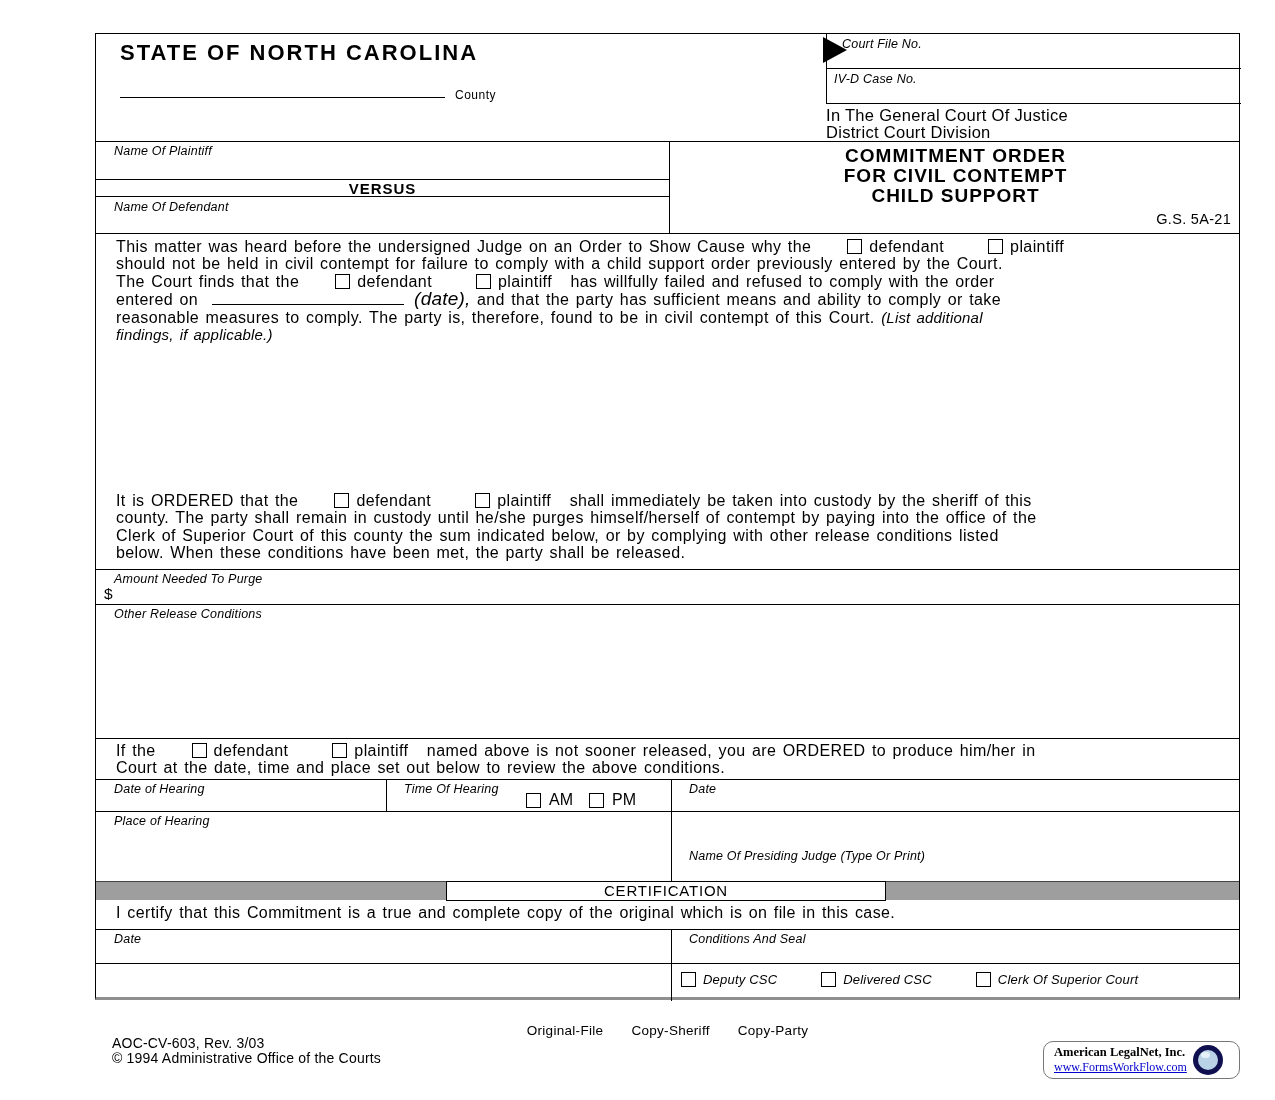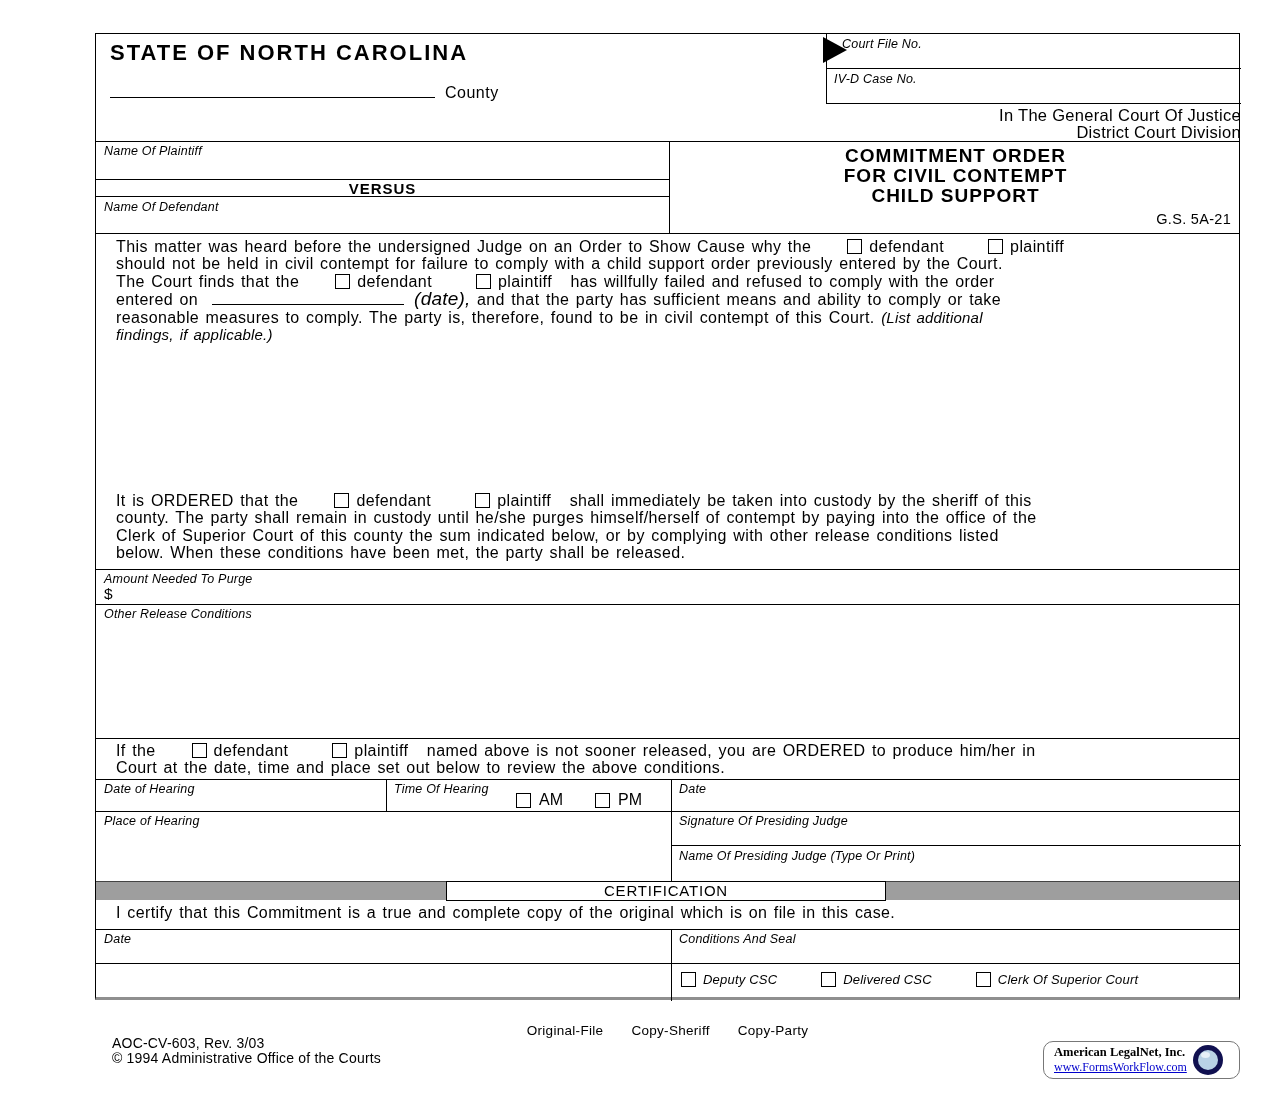--- a/index.html
+++ b/index.html
@@ -5,48 +5,48 @@
   * { box-sizing: border-box; }
   html,body { margin:0; padding:0; }
   body {
     width:1275px; height:1100px; background:#fff; color:#000;
     font-family:"Liberation Sans", sans-serif; position:relative; overflow:hidden;
   }
   .form {
     position:absolute; left:95px; top:33px; width:1145px; height:967px;
     border:1.5px solid #000; border-bottom:3px solid #8f8f8f; background:#fff;
   }
-  .abs { position:absolute; }
+  .abs { position:absolute;margin-left:10px; }
   .hline { position:absolute; left:0; width:100%; border-top:1.3px solid #000; height:0; }
   .vline { position:absolute; border-left:1.3px solid #000; width:0; }
   .cell-lab { position:absolute; font-style:italic; font-size:12.5px; letter-spacing:.2px; padding:3px 0 0 8px; }
   .state-title { font-size:22px; font-weight:bold; letter-spacing:2px; }
   .county-line { display:inline-block; width:325px; border-bottom:1.6px solid #000; height:16px; }
-  .county-text { font-size:16px; letter-spacing:.5px; margin-left:10px; vertical-align:bottom; }
+  .county-text { font-size:12px; letter-spacing:.5px; margin-left:10px; vertical-align:bottom; }
   .hdr-cell { position:absolute; left:730px; width:415px; height:35px; border-bottom:1.3px solid #000; }
   .arrow { position:absolute; width:0; height:0; border-top:13px solid transparent; border-bottom:13px solid transparent; border-left:24px solid #000; }
-  .justice { position:absolute; left:730px; width:415px; text-align:right; font-size:16.5px; line-height:17px; letter-spacing:.3px; }
+  .justice { position:absolute; left:730px; width:415px; text-align:left; font-size:16.5px; line-height:17px; letter-spacing:.3px; }
   .versus { position:absolute; left:0; top:145px; width:573px; height:18px; border-top:1.3px solid #000; border-bottom:1.3px solid #000; text-align:center; font-weight:bold; font-size:15px; line-height:17px; letter-spacing:1px; }
   .case-title { position:absolute; left:574px; top:112px; width:571px; text-align:center; font-weight:bold; font-size:19px; line-height:20px; letter-spacing:1px; }
   .statute { position:absolute; right:8px; top:177px; font-size:14.5px; letter-spacing:.3px; }
   .ptext { position:absolute; font-size:16px; line-height:17.4px; letter-spacing:.4px; word-spacing:1.6px; }
   .cb { display:inline-block; width:15px; height:15px; border:1.6px solid #000; background:#fff; vertical-align:-2px; }
   .cbw { white-space:nowrap; margin:0 8px 0 24px;padding-left:12px; }
   .cbw .cbl { margin-left:7px; }
   .gap-r { margin-right:12px; }
   .dblank { display:inline-block; width:192px; border-bottom:1.6px solid #000; height:13px; margin:0 10px 0 14px; }
   .small-i { font-style:italic; font-size:19px; letter-spacing:.2px; }
   .dollar { position:absolute; left:8px; top:551px; font-size:15.5px; }
   .cert-bar { position:absolute; left:0; top:847px; width:100%; height:19px; background:#9e9e9e; border-top:1.2px solid #444; }
   .cert-box { position:absolute; left:350px; top:-1px; width:440px; height:20px; background:#fff; border:1.2px solid #000; text-align:center; font-weight:normal; font-size:15px; line-height:18px; letter-spacing:.8px; }
   .csc-row { position:absolute; left:585px; top:938px; display:flex; gap:44px; align-items:center; }
   .csc-item { display:flex; align-items:center; white-space:nowrap; }
   .csc-item .cb { margin-right:7px; }
   .csc-item .csc-lab { font-style:italic; font-size:13px; letter-spacing:.2px; }
-  .time-cbs { position:absolute; left:130px; top:12px; display:flex; gap:32px; align-items:center; font-size:16px; }
+  .time-cbs { position:absolute; left:130px; top:12px; display:flex; gap:16px; align-items:center; font-size:16px; }
   .time-cbs .cb { margin-right:8px; }
   .footer-copies { position:absolute; left:95px; top:1023px; width:1145px; text-align:center; font-size:13.5px; letter-spacing:.3px; }
   .footer-copies span { margin:0 14px; }
   .footer-id { position:absolute; left:112px; font-size:14px; letter-spacing:.2px; }
   .legalnet { position:absolute; left:1043px; top:1041px; width:197px; height:38px; border:1.5px solid #777; border-radius:10px; background:#fff; display:flex; align-items:center; padding:0 16px 0 10px; }
   .ln-col { flex:1; font-family:"Liberation Serif", serif; }
   .ln-name { font-weight:bold; font-size:12.5px; white-space:nowrap; }
   .ln-url { font-size:12px; color:#0000cc; text-decoration:underline; white-space:nowrap; }
   .globe { width:30px; height:30px; border-radius:50%; background:#101050; position:relative; flex:0 0 auto; }
   .globe-inner { position:absolute; left:5px; top:5px; width:20px; height:20px; border-radius:50%; background:#b9d2e6; }
@@ -156,23 +156,20 @@
   </div>
   <div class="abs" style="left:575px; top:745px; width:570px; height:32px;">
     <div class="cell-lab">Date</div>
   </div>
   <div class="vline" style="left:290px; top:745px; height:32px;"></div>
   <div class="hline" style="top:777px;"></div>
 
   <div class="abs" style="left:0; top:777px; width:575px; height:70px;">
     <div class="cell-lab">Place of Hearing</div>
   </div>
-  <div class="abs" style="left:575px; top:777px; width:570px; height:35px; border-bottom:1.3px solid #000;">
-    <div class="cell-lab">Signature Of Presiding Judge</div>
-  </div>
   <div class="abs" style="left:575px; top:812px; width:570px; height:35px;">
     <div class="cell-lab">Name Of Presiding Judge (Type Or Print)</div>
   </div>
   <div class="vline" style="left:575px; top:745px; height:102px;"></div>
 
   <div class="cert-bar">
     <div class="cert-box">
       <span>CERTIFICATION</span>
     </div>
   </div>

